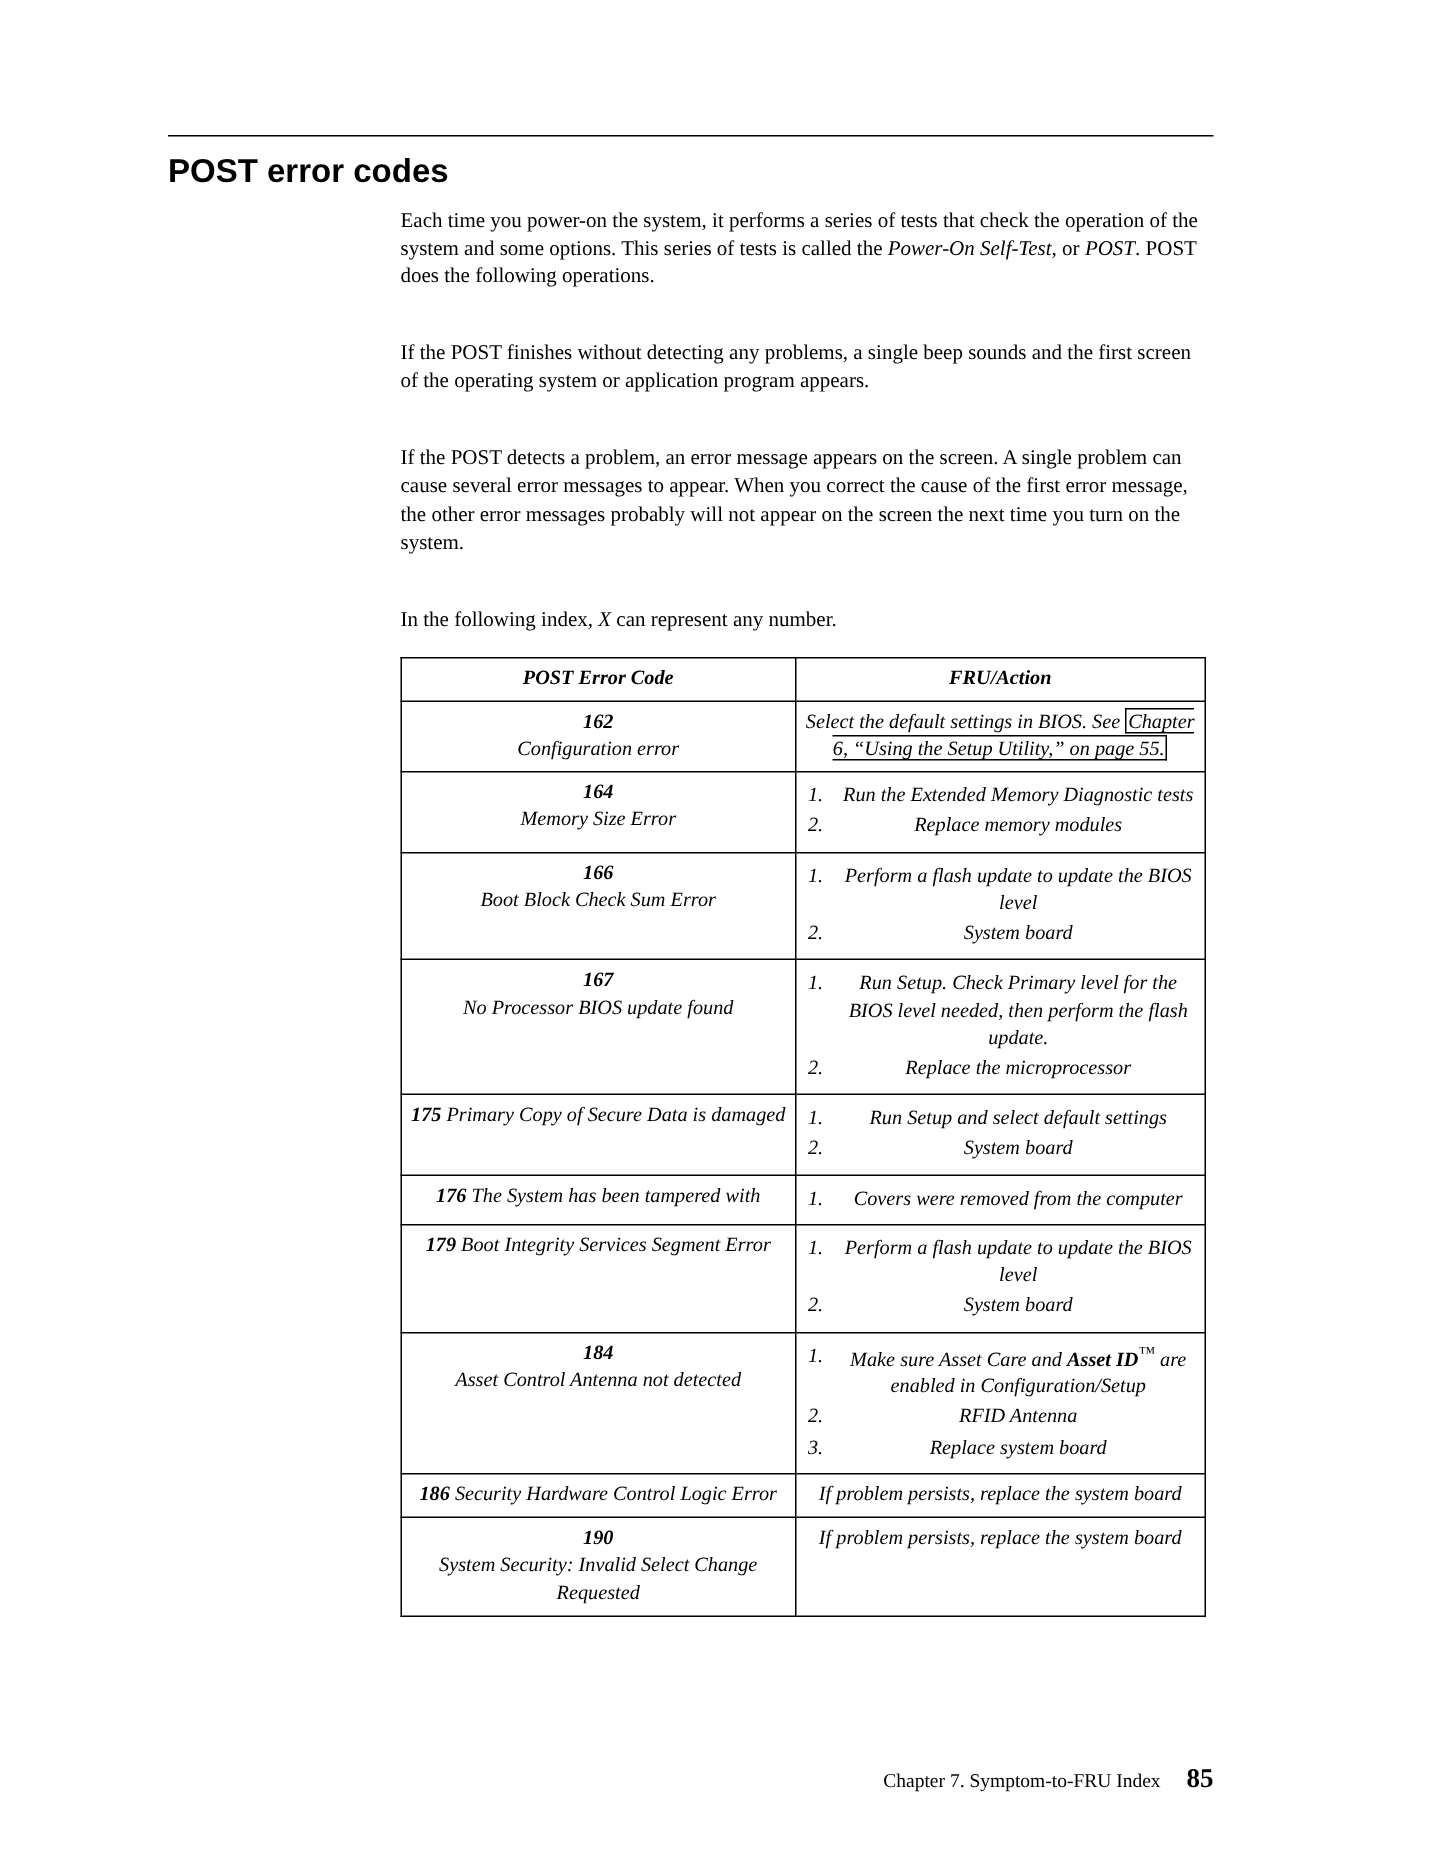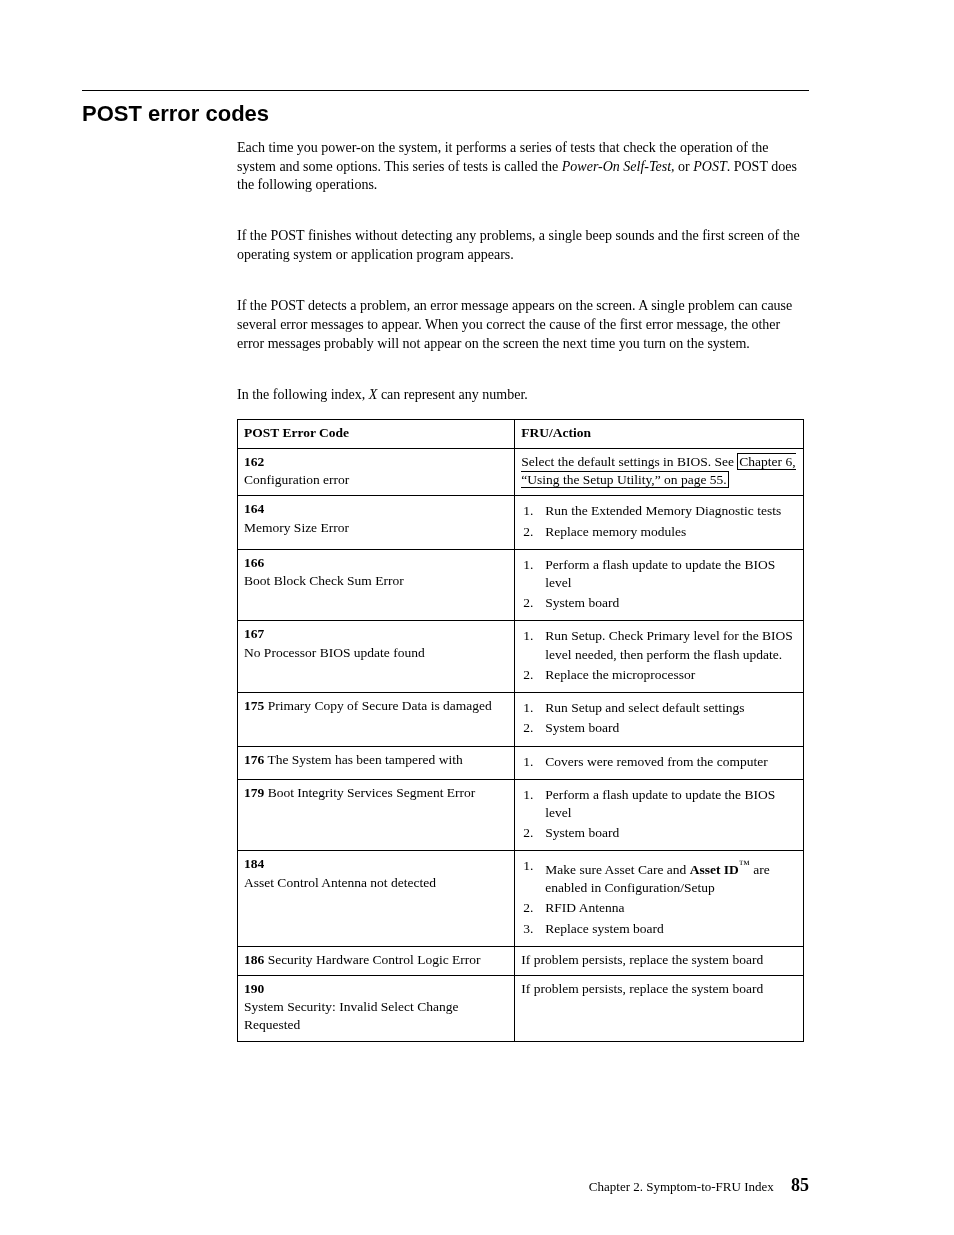--- a/index.html
+++ b/index.html
@@ -9,21 +9,21 @@
     line-height: 1.35;
     color: #000;
     background: #fff;
     margin: 0;
     padding: 0;
   }
   .page {
     width: 904px;
     height: 1235px;
     box-sizing: border-box;
-    padding: 90px 95px 0 82px;
+    padding: 90px 95px 0 112px;
     position: relative;
   }
   hr.rule {
     border: none;
     border-top: 1.5px solid #000;
     margin: 0 0 8px 0;
   }
   h1.section-title {
     font-family: Arial, Helvetica, sans-serif;
     font-weight: bold;
@@ -67,21 +67,22 @@
   table.post {
     border-collapse: collapse;
     width: 100%;
     margin-top: 14px;
     font-size: 13.5px;
   }
   table.post th, table.post td {
     border: 1px solid #000;
     padding: 4px 6px 6px 6px;
     vertical-align: top;
-    text-align: left;
+    text-align: center;
+    font-style: italic;
   }
   table.post th {
     font-weight: bold;
   }
   table.post td.code-cell .code-num {
     font-weight: bold;
   }
   ol.steps {
     list-style: none;
     padding: 0;
@@ -272,17 +273,17 @@
           <td>
             <span>If problem persists, replace the system board</span>
           </td>
         </tr>
 
       </tbody>
     </table>
   </div>
 
   <div class="footer">
-    <span>Chapter 2. Symptom-to-FRU Index</span>
+    <span>Chapter 7. Symptom-to-FRU Index</span>
     <span class="pagenum">85</span>
   </div>
 
 </div>
 
 </body></html>

